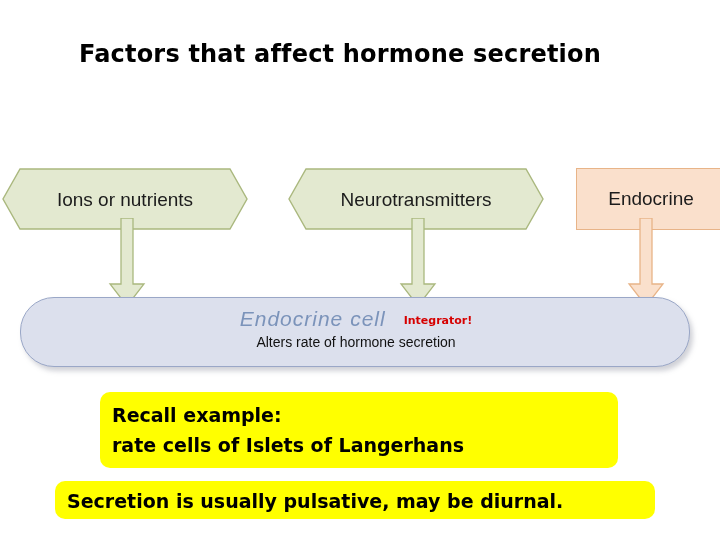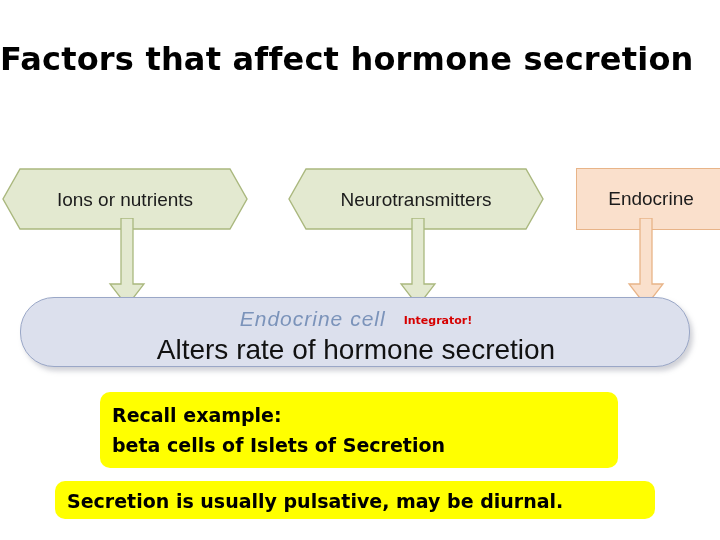--- a/index.html
+++ b/index.html
@@ -26,21 +26,21 @@
 
   
   .slide-title {
     position: absolute;
     left: 0;
     top: 40px;
     width: 680px;
     text-align: center;
     font-family: "DejaVu Sans", sans-serif;
     font-weight: bold;
-    font-size: 32px;
+    font-size: 24px;
     letter-spacing: 0.2px;
     color: #000000;
     white-space: nowrap;
   }
 
   
   .input-group { position: absolute; }
 
   .chevron-box {
     position: absolute;
@@ -118,21 +118,21 @@
     position: relative;
     top: -2px;
   }
   .cell-line2 {
     position: absolute;
     left: 0;
     top: 36px;
     width: 670px;
     text-align: center;
     font-family: "Liberation Sans", sans-serif;
-    font-size: 28px;
+    font-size: 14px;
     color: #111111;
     white-space: nowrap;
   }
 
   
   .hl-box {
     position: absolute;
     background: #ffff00;
     font-family: "DejaVu Sans", sans-serif;
     font-weight: bold;
@@ -212,20 +212,20 @@
 
   <div class="cell-box">
     <div class="cell-line1">
       <span class="cell-name">Endocrine  cell</span><span class="integrator">Integrator!</span>
     </div>
     <div class="cell-line2">Alters rate of hormone secretion</div>
   </div>
 
   <div class="hl-box" id="recall-box">
     <div class="hl-line">Recall example:</div>
-    <div class="hl-line">beta cells of Islets of Secretion</div>
+    <div class="hl-line">rate cells of Islets of Langerhans</div>
   </div>
 
   <div class="hl-box" id="pulsative-box">
     <div class="hl-line">Secretion is usually pulsative, may be diurnal.</div>
   </div>
 
 </div>
 
 </body></html>

